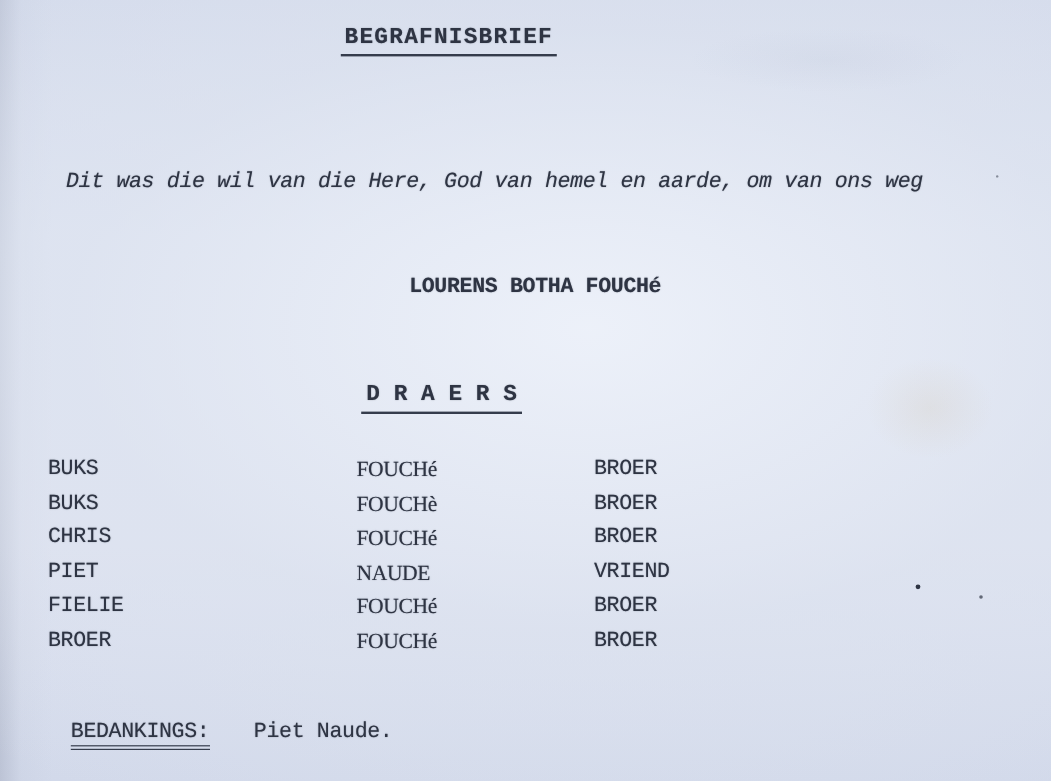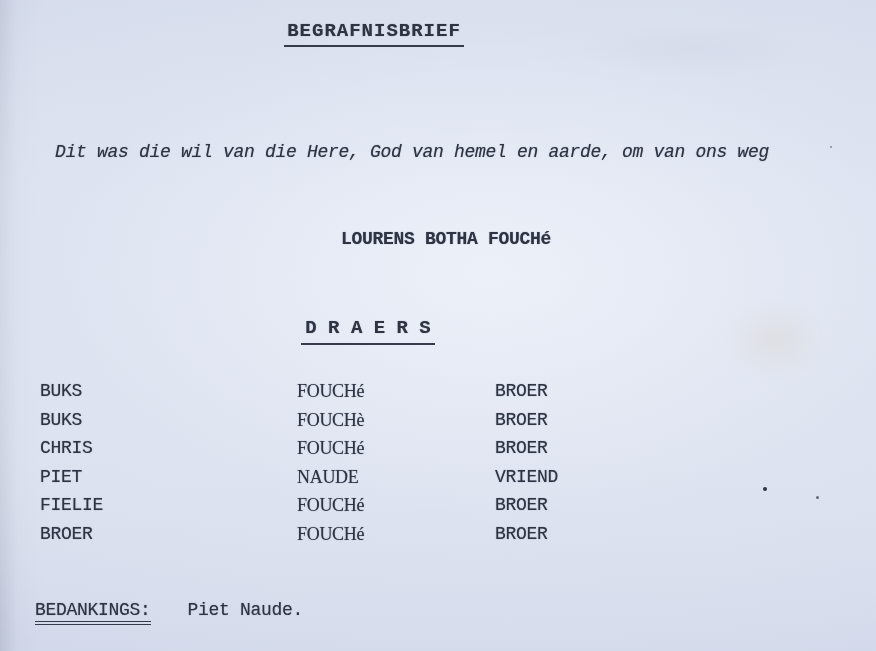--- a/index.html
+++ b/index.html
@@ -56,20 +56,21 @@
   .col-relation { position: absolute; left: 455px; }
   .bedankings {
     position: absolute; top: 600px; left: 35px;
     font-size: 18px; letter-spacing: -0.3px;
   }
   .bedankings-label {
     display: inline-block;
     border-bottom: 4px double #353c4c;
     padding-bottom: 1px;
     margin-right: 37px;
+    margin-left: 24px;
   }
   .speck { position: absolute; border-radius: 50%; background: #2e3443; }
   .speck-1 { left: 763px; top: 487px; width: 4px; height: 4px; }
   .speck-2 { left: 816px; top: 496px; width: 3px; height: 3px; opacity: .7; }
   .speck-3 { left: 830px; top: 146px; width: 2px; height: 2px; opacity: .5; }
   .stain {
     position: absolute; pointer-events: none;
   }
   .stain-1 {
     left: 700px; top: 280px; width: 150px; height: 120px;

